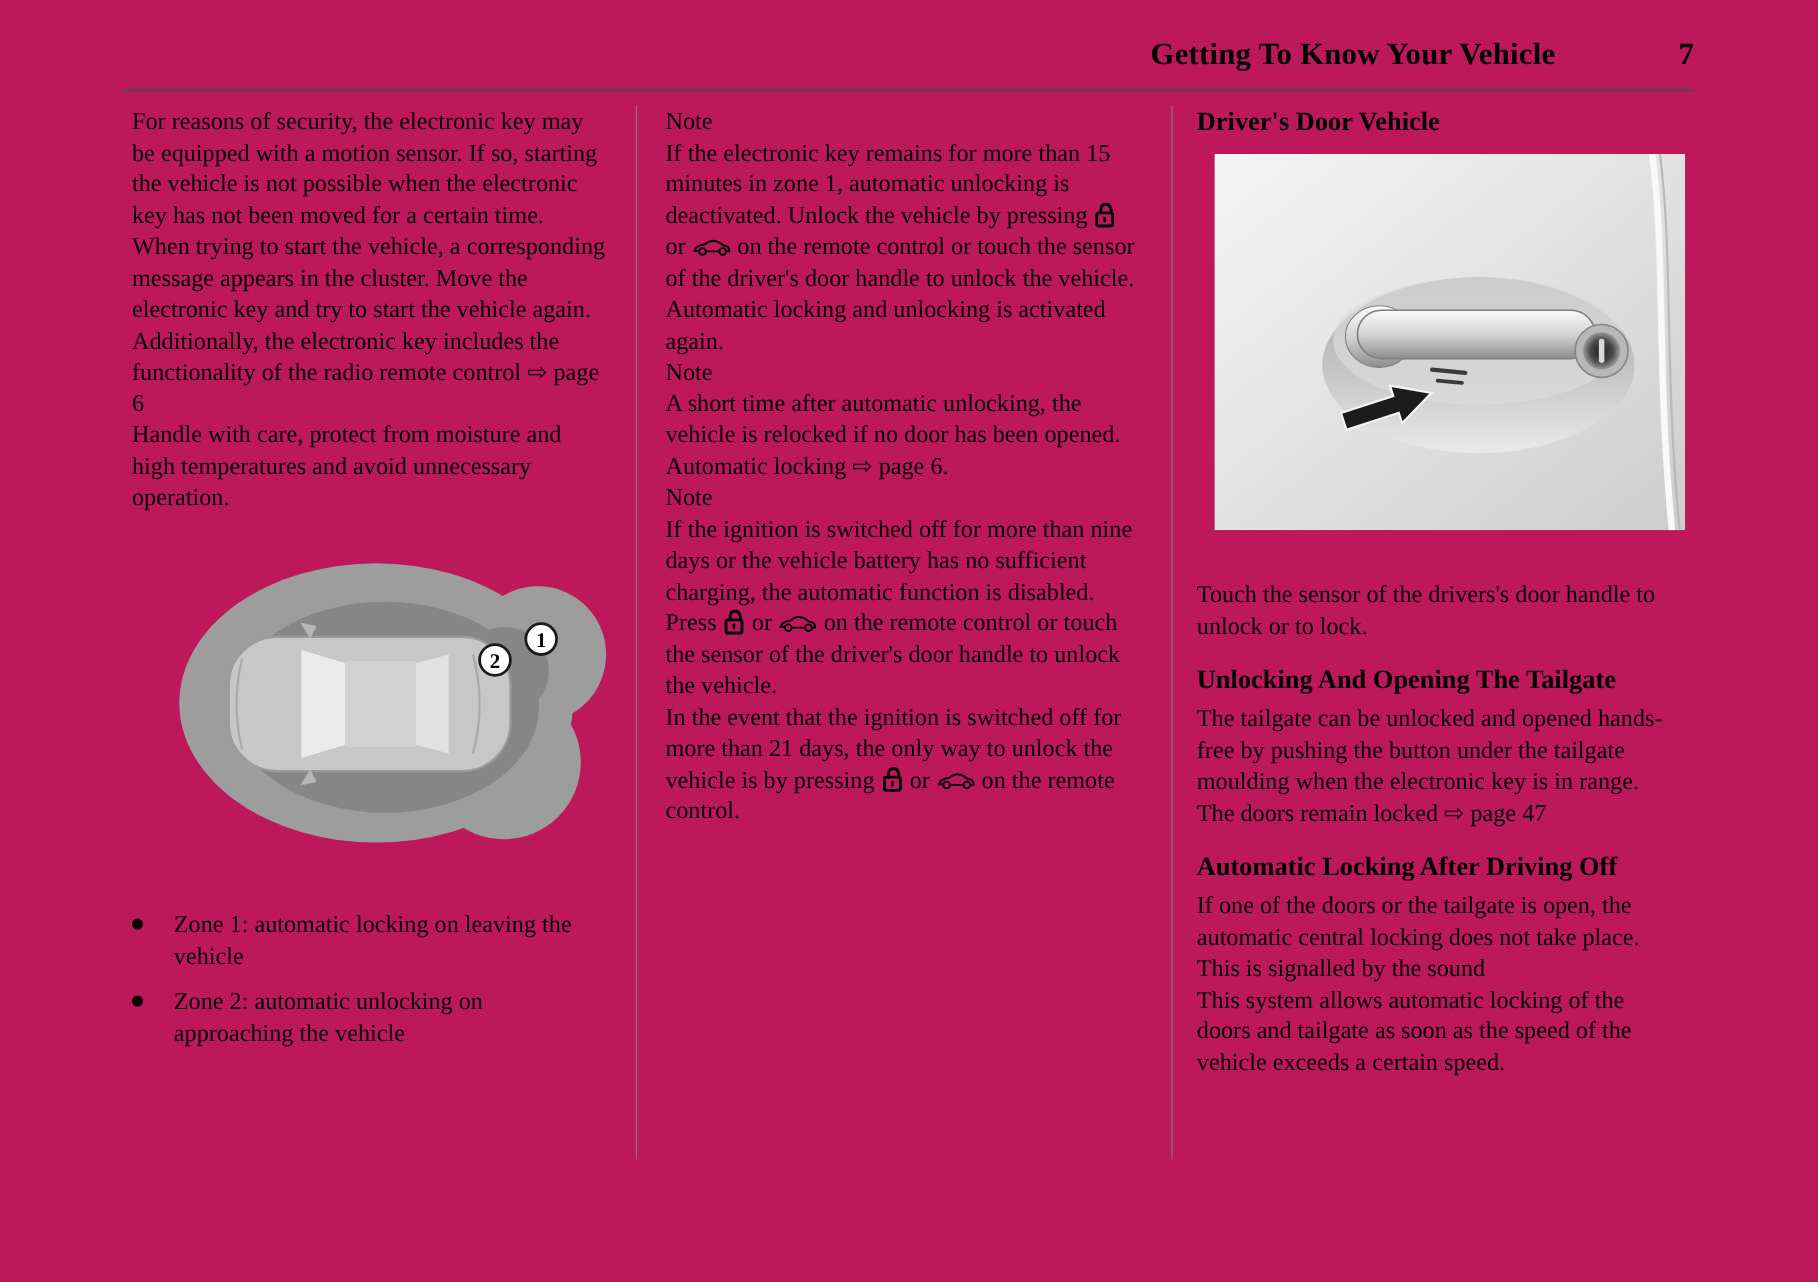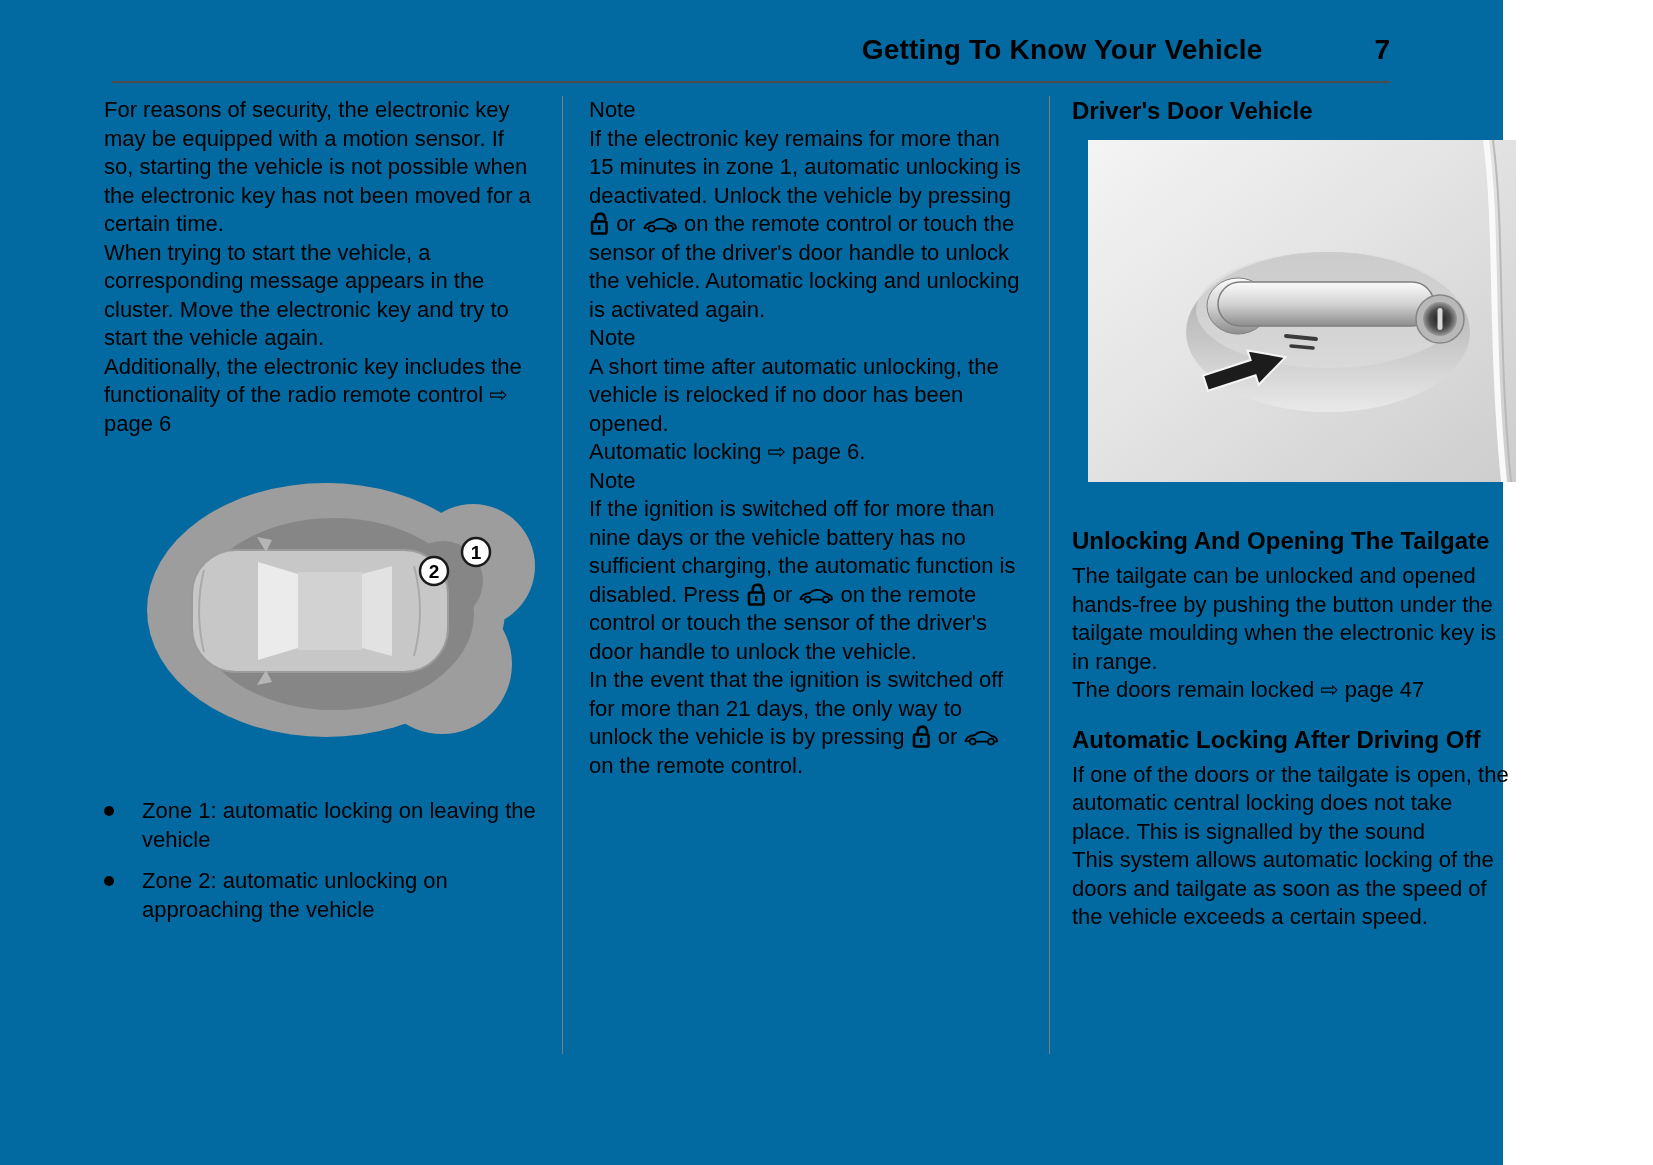--- a/index.html
+++ b/index.html
@@ -2,31 +2,31 @@
 <html><head>
 <meta charset="utf-8">
 <style>
   * { margin:0; padding:0; box-sizing:border-box; }
   html,body { background:#ffffff; }
   body {
     width:1653px; height:1165px; overflow:hidden;
     font-family:"Liberation Sans", sans-serif;
     color:#000;
   }
-  .page { position:relative; width:1503px; height:1165px; background:#0369a1; }
+  .page { position:relative; width:1653px; height:1165px; background:#be185d;font-family:Liberation Serif, serif; }
 
   .header {
     position:absolute; left:112px; right:113px; top:34px;
     display:flex; justify-content:flex-end; align-items:baseline;
     border-bottom:2px solid #4d4d4d; padding-bottom:15px;
   }
   .header-title { font-size:28px; font-weight:bold; letter-spacing:0.2px; }
   .header-page  { font-size:28px; font-weight:bold; margin-left:112px; }
 
-  .columns { position:absolute; left:104px; top:96px; width:1428px; display:flex; }
+  .columns { position:absolute; left:120px; top:96px; width:1428px; display:flex; }
   .vdivider { width:1px; background:#7d7d7d; height:958px; flex:none; }
   .col1 { width:458px; padding-right:26px; }
   .col2 { width:486px; padding-left:26px; padding-right:28px; }
   .col3 { width:482px; padding-left:22px; padding-right:20px; }
 
   p.body, .note-label, .xref { font-size:22px; line-height:28.5px; }
   .note-label { }
   h2.heading { font-size:24px; font-weight:bold; line-height:30px; }
   .col3 h2.heading.sub { margin-top:20px; margin-bottom:6px; }
 
@@ -50,20 +50,21 @@
     <span class="header-title">Getting To Know Your Vehicle</span>
     <span class="header-page">7</span>
   </div>
 
   <div class="columns">
 
     <div class="col1">
       <p class="body">For reasons of security, the electronic key may be equipped with a motion sensor. If so, starting the vehicle is not possible when the electronic key has not been moved for a certain time.</p>
       <p class="body">When trying to start the vehicle, a corresponding message appears in the cluster. Move the electronic key and try to start the vehicle again.</p>
       <p class="body">Additionally, the electronic key includes the functionality of the radio remote control ⇨ page 6</p>
+      <p class="body">Handle with care, protect from moisture and high temperatures and avoid unnecessary operation.</p>
 
       <div class="zone-figure">
         <svg viewBox="0 0 392 266" width="392" height="266">
           <g fill="#9d9d9d">
             <ellipse cx="180" cy="136" rx="179" ry="127"></ellipse>
             <circle cx="327" cy="92" r="62"></circle>
             <circle cx="296" cy="190" r="70"></circle>
           </g>
           <g fill="#868686">
             <ellipse cx="188" cy="140" rx="140" ry="96"></ellipse>
@@ -209,20 +210,21 @@
           <g>
             <path d="M198 196 l30 3" stroke="#3a3a3a" stroke-width="4" stroke-linecap="round"></path>
             <path d="M203 206 l22 2" stroke="#3a3a3a" stroke-width="3.5" stroke-linecap="round"></path>
           </g>
           <g transform="translate(112,226) rotate(-18)">
             <path d="M0 10 h50 v-10 l34 18 l-34 18 v-10 h-50 z" fill="#1c1c1c" stroke="#f5f5f5" stroke-width="2"></path>
           </g>
         </svg>
       </div>
 
+      <p class="body">Touch the sensor of the drivers's door handle to unlock or to lock.</p>
 
       <h2 class="heading sub">Unlocking And Opening The Tailgate</h2>
       <p class="body">The tailgate can be unlocked and opened hands-free by pushing the button under the tailgate moulding when the electronic key is in range.</p>
       <p class="body">The doors remain locked ⇨ page 47</p>
 
       <h2 class="heading sub">Automatic Locking After Driving Off</h2>
       <p class="body">If one of the doors or the tailgate is open, the automatic central locking does not take place. This is signalled by the sound</p>
       <p class="body">This system allows automatic locking of the doors and tailgate as soon as the speed of the vehicle exceeds a certain speed.</p>
     </div>
 

